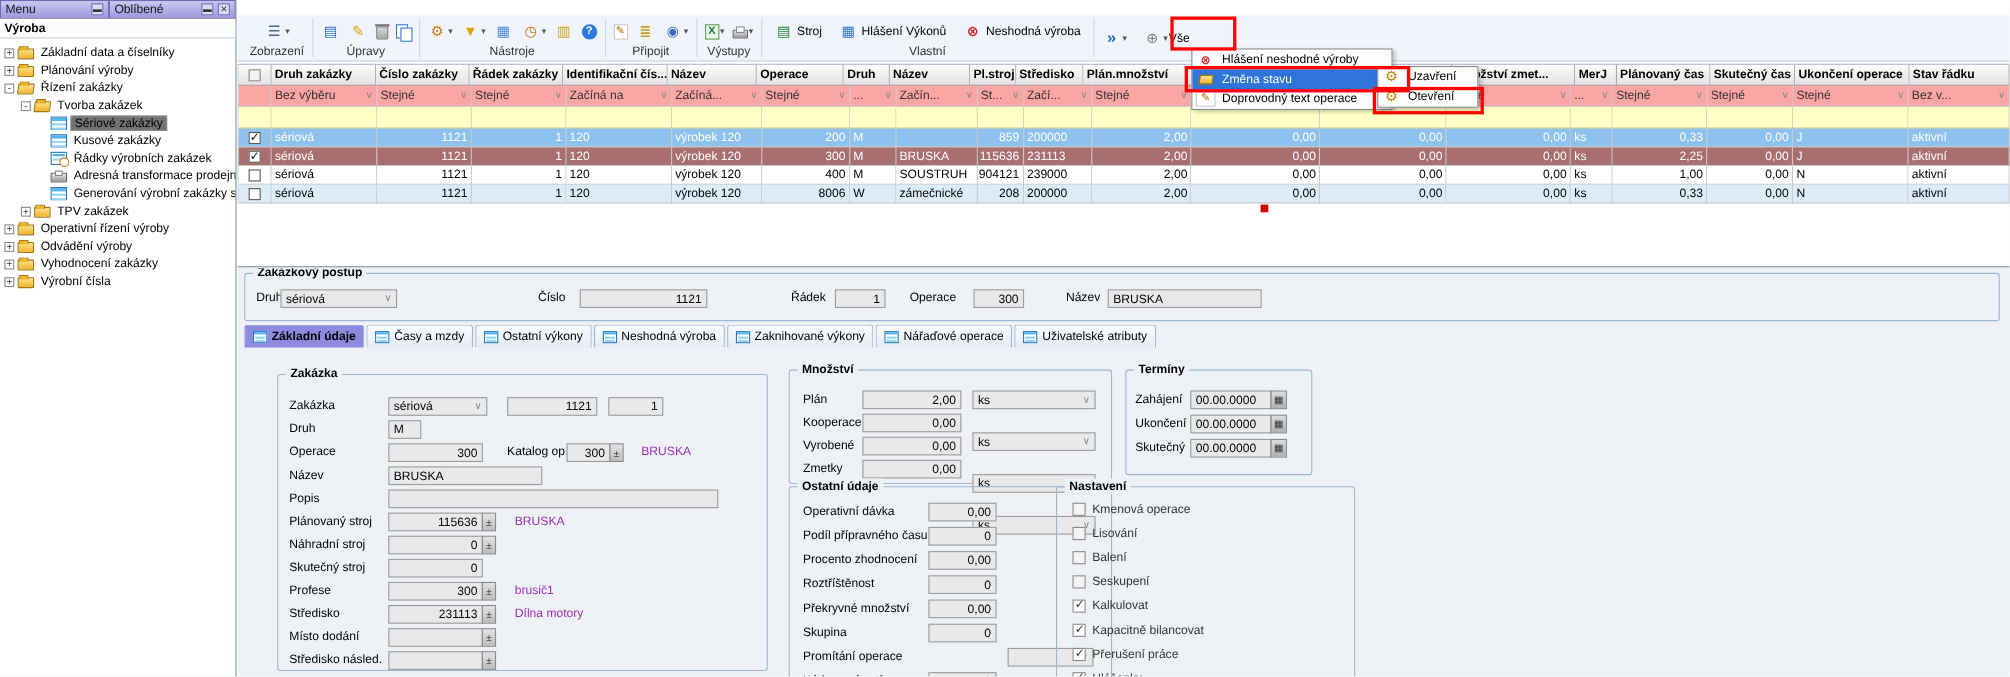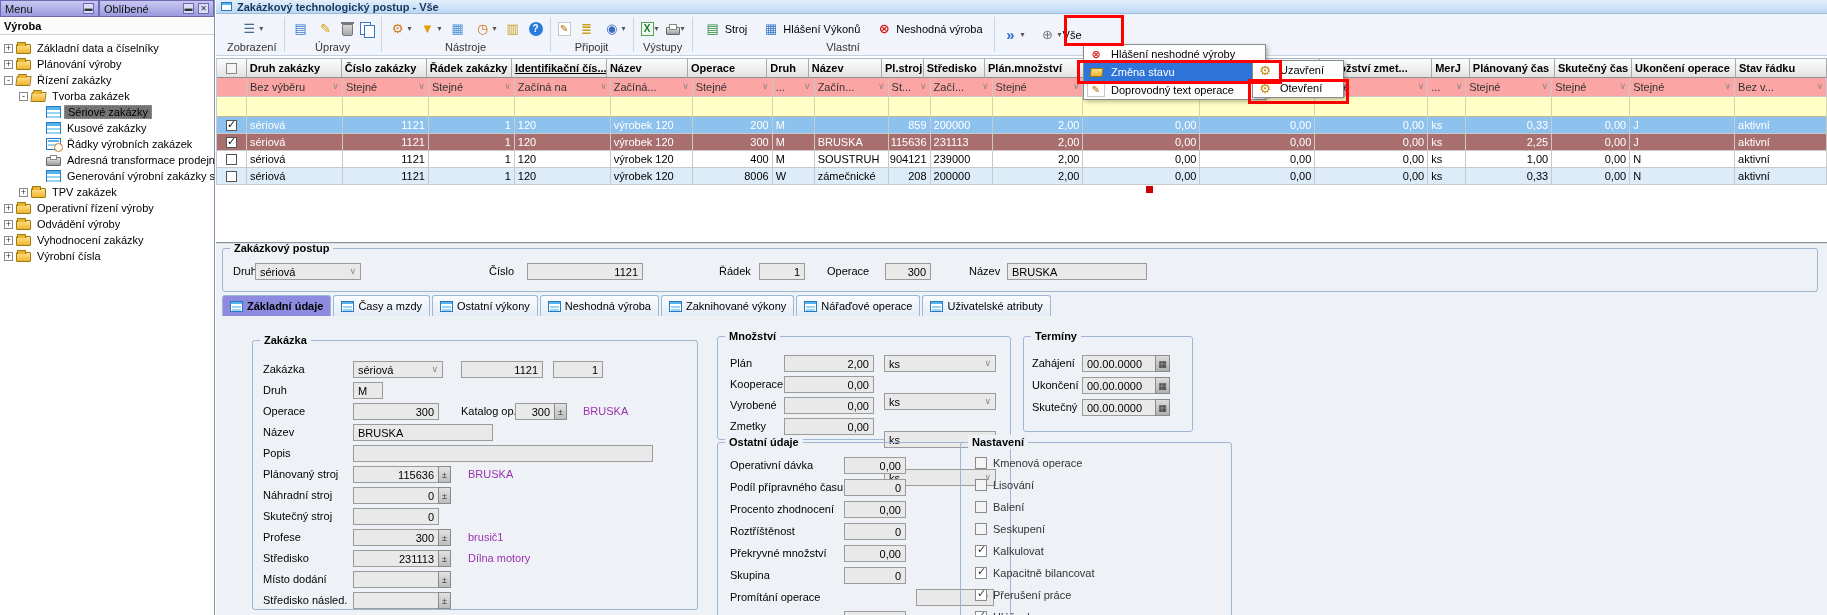--- a/index.html
+++ b/index.html
@@ -216,24 +216,20 @@
         </div>
         <div class="trow" style="padding-left: 4px;">
           <span class="texp">+</span>
           <span class="ticon ti-folder"></span>
           <span class="tlabel">Výrobní čísla</span>
         </div>
       </div>
   </div>
 
   <div class="main">
-    <div class="titlebar">
-      <span class="wicon"></span>
-      <span>Zakázkový technologický postup - Vše</span>
-    </div>
     <div class="toolbar" id="toolbar">
         <div class="tgroup">
           <div class="ticons">
             <span class="tbtn">
               <span class="ik ik-view">☰</span>
               <span class="dd">▾</span>
             </span>
           </div>
           <div class="tglabel">Zobrazení</div>
         </div>
@@ -350,21 +346,21 @@
         </div>
       </div>
     <div class="grid" id="grid">
         <div class="grow ghead">
           <div class="gcell al-c" style="width: 30px;">
             <span class="selall"></span>
           </div>
           <div class="gcell" style="width: 96px;">Druh zakázky</div>
           <div class="gcell" style="width: 86px;">Číslo zakázky</div>
           <div class="gcell" style="width: 86px;">Řádek zakázky</div>
-          <div class="gcell" style="width: 96px; text-decoration: underline;">Identifikační čís...</div>
+          <div class="gcell" style="width: 96px;">Identifikační čís...</div>
           <div class="gcell" style="width: 82px;">Název</div>
           <div class="gcell" style="width: 80px;">Operace</div>
           <div class="gcell" style="width: 42px;">Druh</div>
           <div class="gcell" style="width: 74px;">Název</div>
           <div class="gcell" style="width: 42px;">Pl.stroj</div>
           <div class="gcell" style="width: 62px;">Středisko</div>
           <div class="gcell" style="width: 107px;">Plán.množství</div>
           <div class="gcell" style="width: 117px;"></div>
           <div class="gcell" style="width: 115px;"></div>
           <div class="gcell" style="width: 113px;">Množství zmet...</div>

